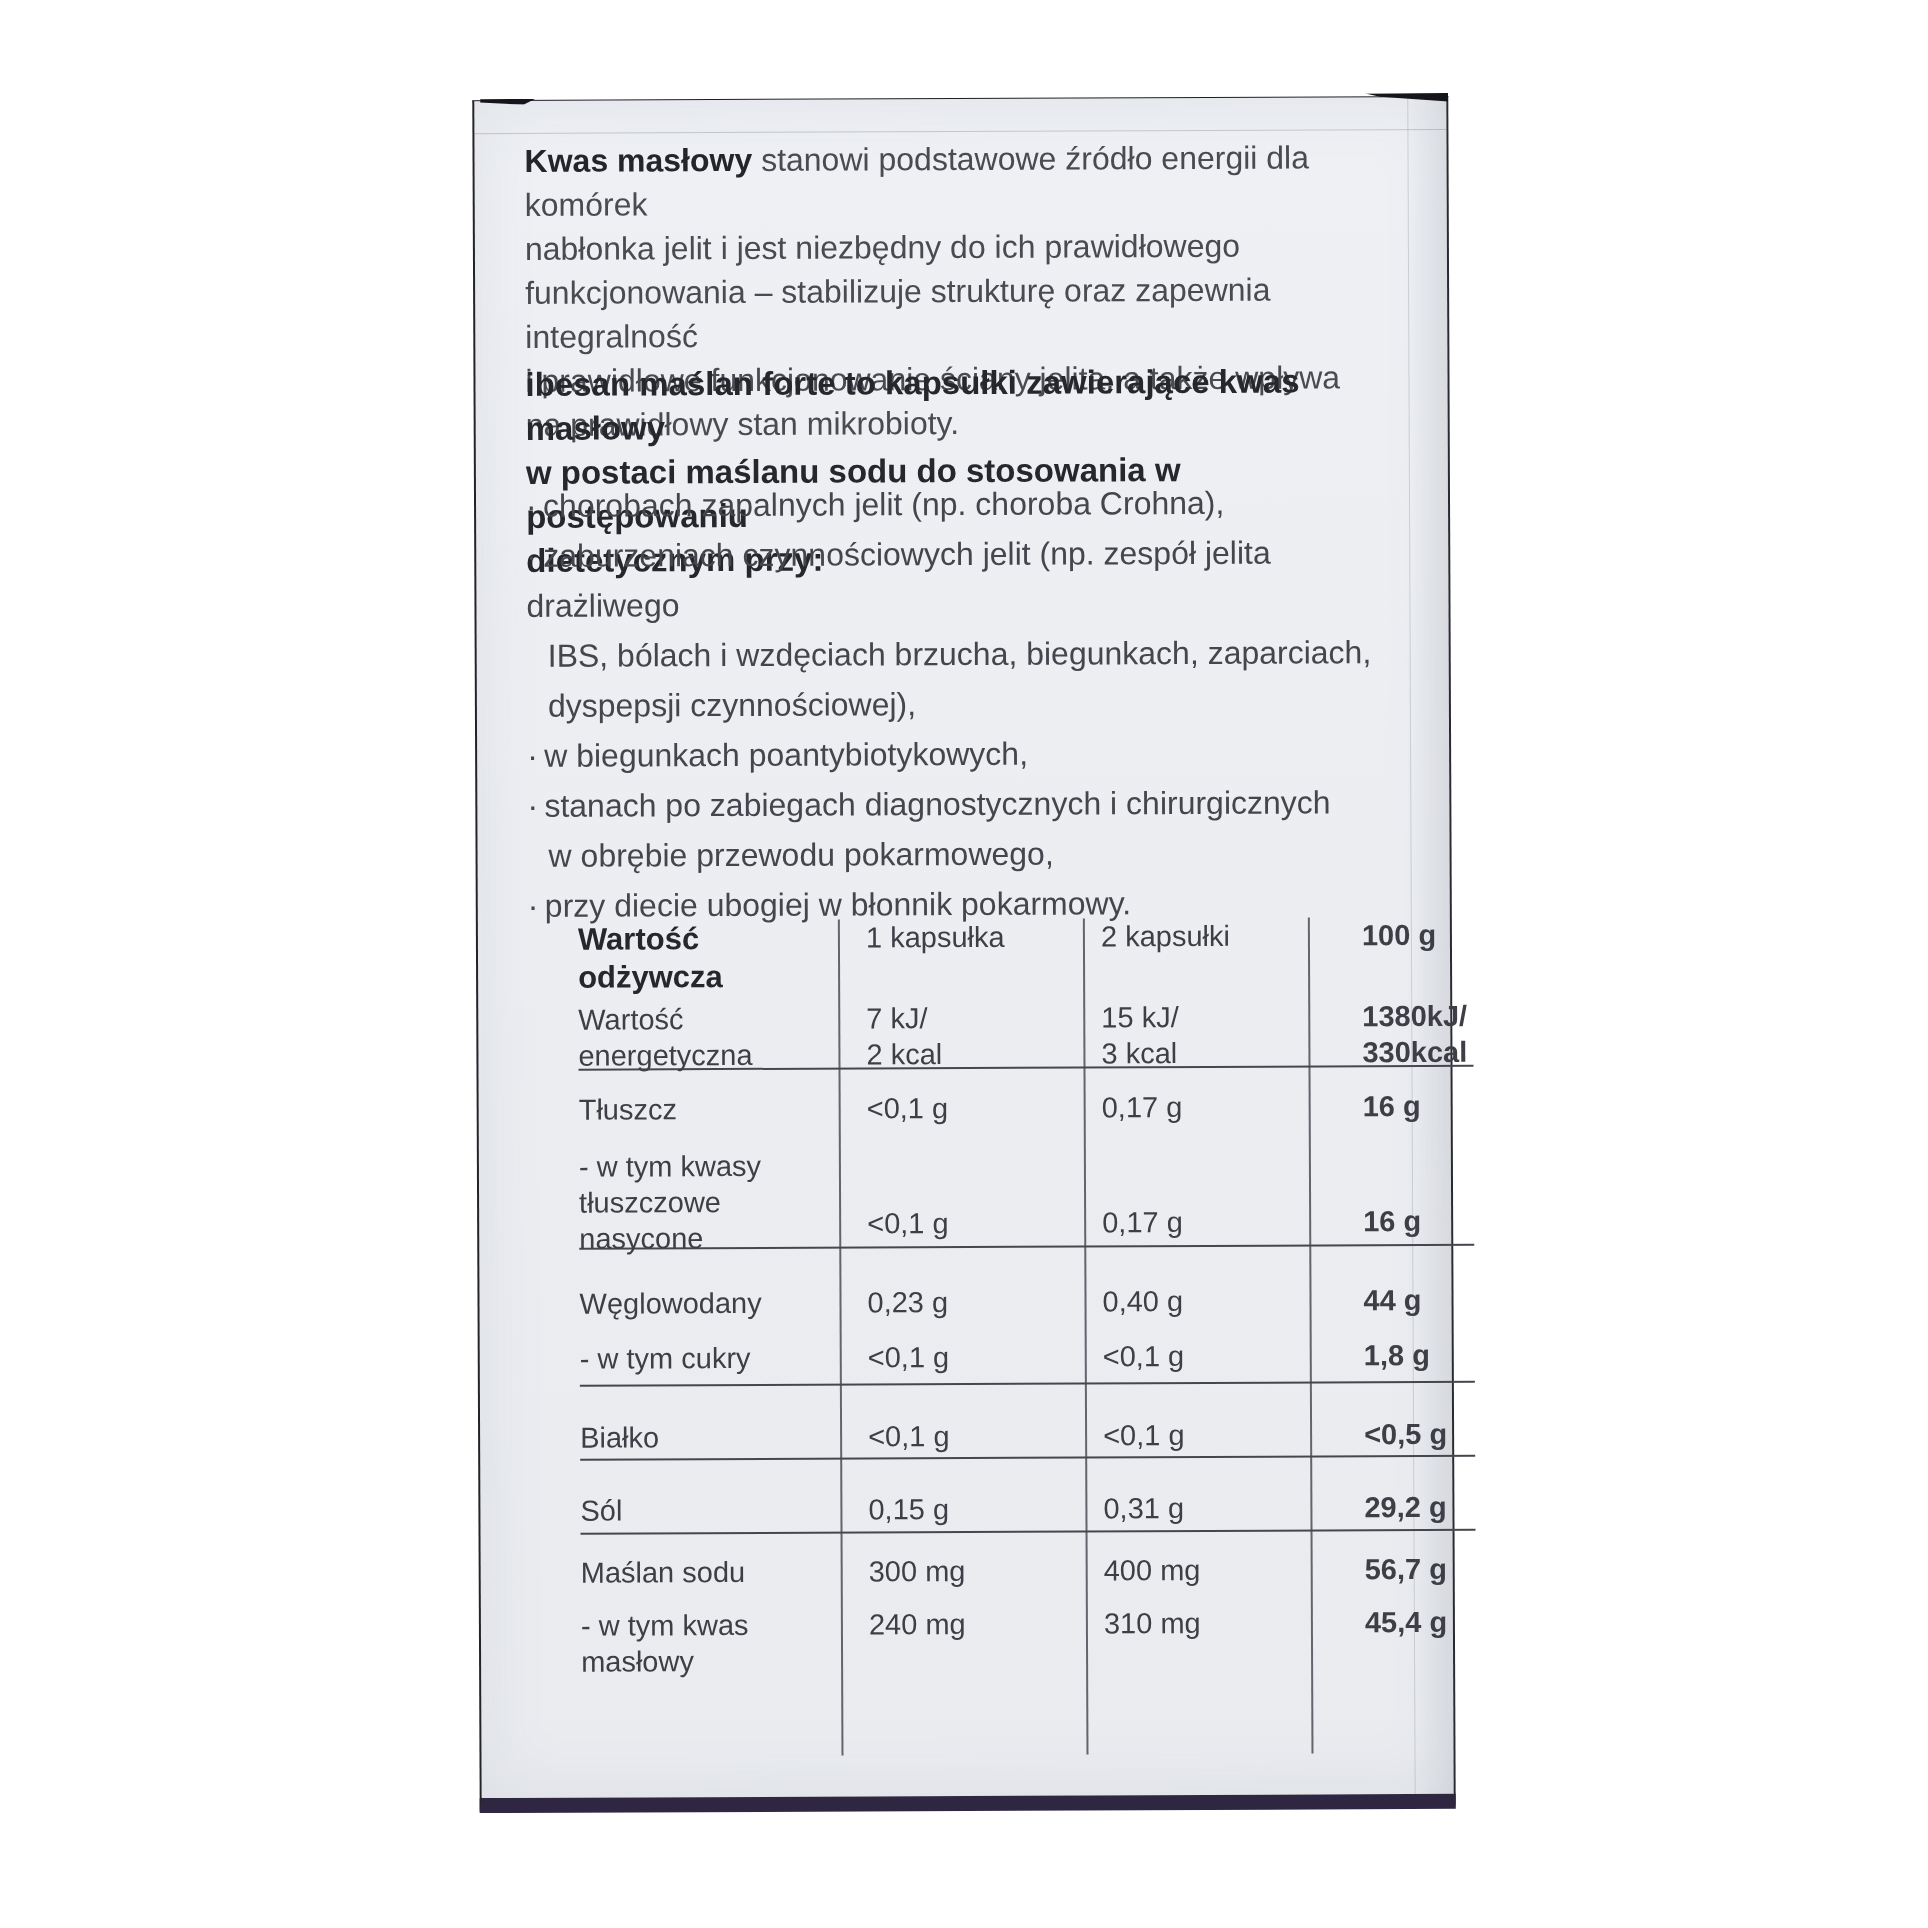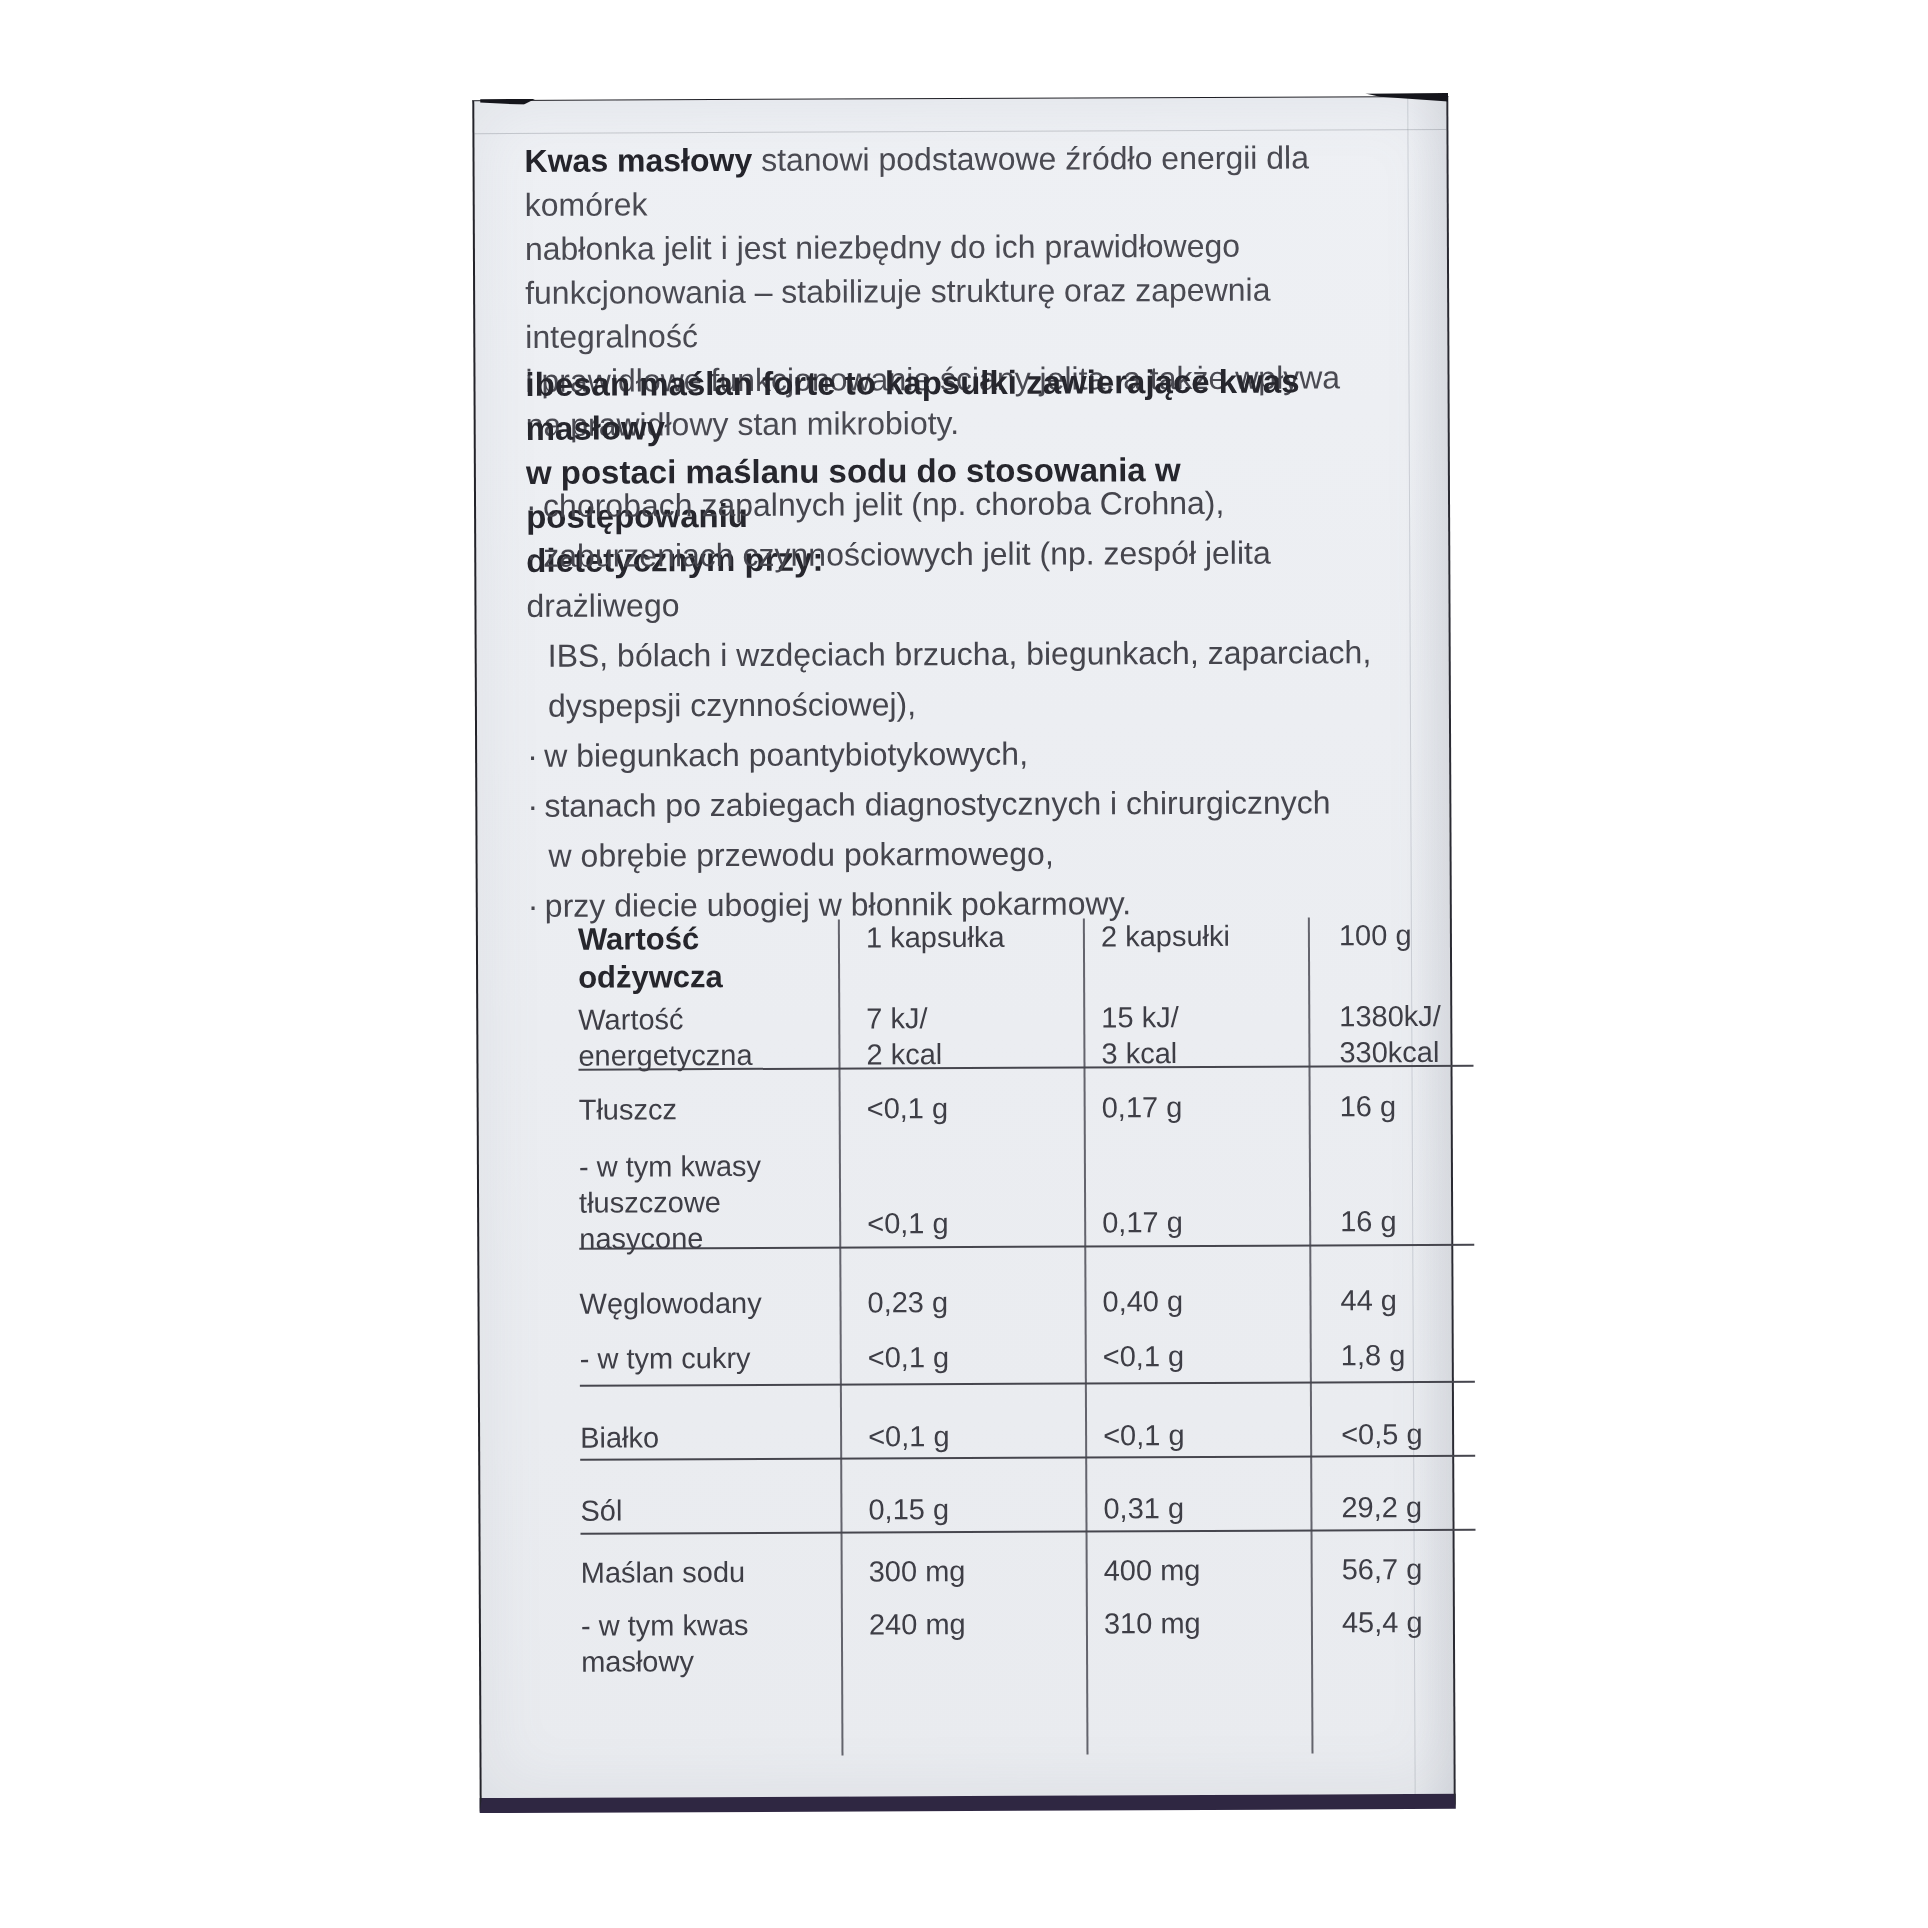--- a/index.html
+++ b/index.html
@@ -48,21 +48,21 @@
   
   .ntable{position:absolute;left:50px;top:814px;width:895px;height:852px;
     font-size:29px;color:#3e3e46;}
   .vline{position:absolute;top:5.6px;width:1.9px;height:836px;background:rgba(62,62,72,.78);}
   .v1{left:260px;} .v2{left:505px;} .v3{left:730px;}
   .hline{position:absolute;left:0;width:895px;height:1.9px;background:#46464e;}
   .h1{top:154px;} .h2{top:333px;} .h3{top:470px;} .h4{top:544px;} .h5{top:618px;}
   .trow{position:absolute;left:0;width:895px;}
   .cell{position:absolute;top:0;white-space:pre-line;line-height:36px;}
   .lab{left:0;width:264px;}
-  .cc1{left:288px;} .cc2{left:523px;} .cc3{left:761px;}
+  .cc1{left:288px;} .cc2{left:523px;} .cc3{left:784px;font-weight:bold;}
   .cell.vlow{top:58px;}
   .bold-label{font-weight:700;font-size:31px;line-height:38px;color:#26262c;}
   .r-head{top:5.6px;} .r-energy{top:87px;} .r-fat{top:177px;} .r-sat{top:234px;}
   .r-carb{top:371px;} .r-sugar{top:426px;} .r-protein{top:505px;} .r-salt{top:578px;}
   .r-butyrate{top:640px;} .r-butyric{top:693px;}
 </style>
 </head>
 <body>
 
 <div class="canvas">

